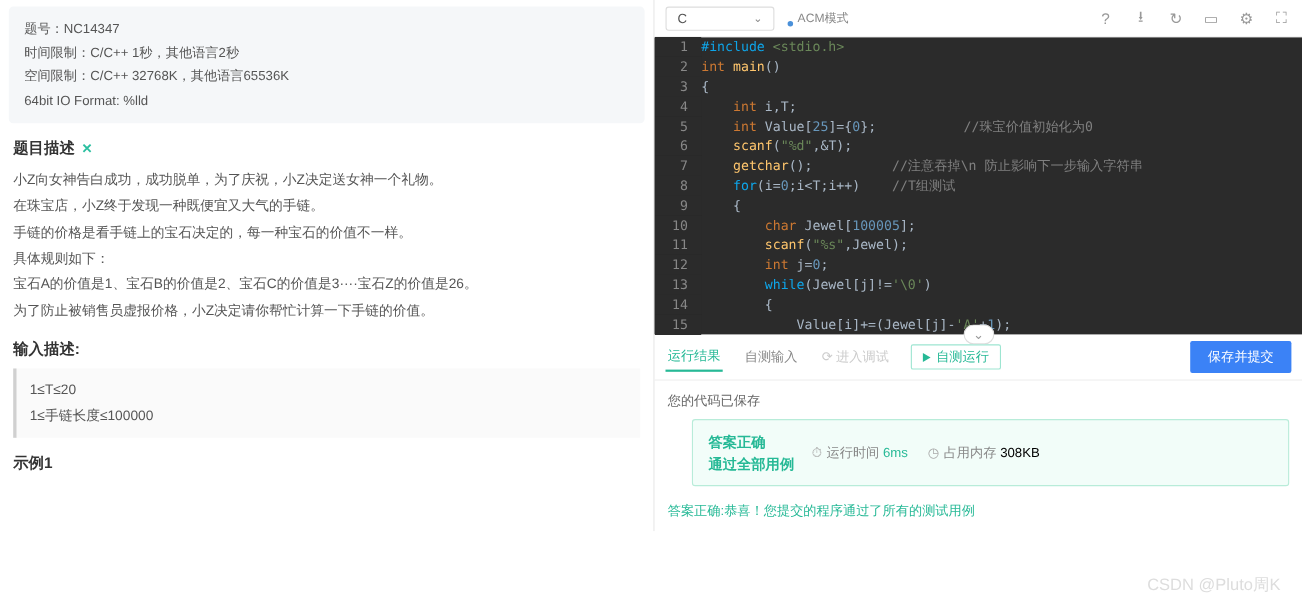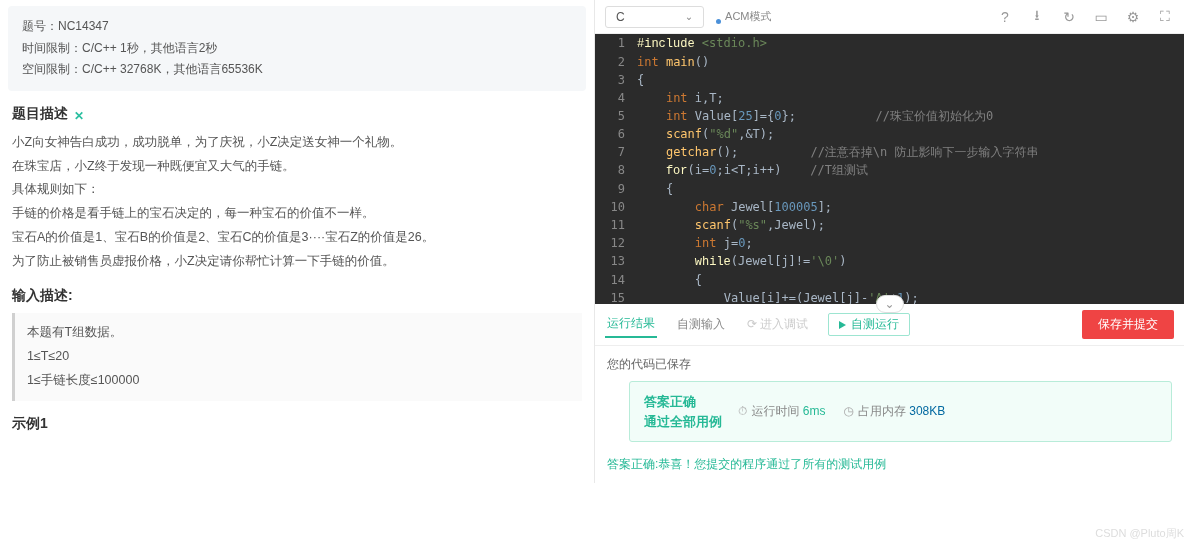--- a/index.html
+++ b/index.html
@@ -4,21 +4,21 @@
   <style>
     * { margin: 0; padding: 0; box-sizing: border-box; }
     body { font-family: -apple-system, BlinkMacSystemFont, "Segoe UI", Arial, sans-serif; font-size: 13px; color: #333; background: #fff; overflow: hidden; }
     .app { display: flex; width: 1184px; height: 483px; }
     .left-pane { width: 595px; background: #fff; overflow-y: auto; border-right: 1px solid #e8e8e8; position: relative; }
     .left-pane::-webkit-scrollbar { width: 8px; }
     .left-pane::-webkit-scrollbar-thumb { background: #c0c0c0; border-radius: 4px; }
     .left-pane::-webkit-scrollbar-track { background: #f0f0f0; }
     .meta-box { background: #f5f7f9; padding: 10px 14px; margin: 6px 8px 10px 8px; border-radius: 4px; line-height: 1.8; color: #555; font-size: 12px; }
     .section { padding: 4px 12px 10px 12px; }
-    .section-title { font-size: 14px; font-weight: 600; color: #333; margin-bottom: 8px; display: flex; align-items: flex-end; gap: 6px; }
+    .section-title { font-size: 14px; font-weight: 600; color: #333; margin-bottom: 8px; display: flex; align-items: center; gap: 6px; }
     .collapse-icon { color: #2bbfa0; font-size: 12px; }
     .desc-body { line-height: 1.9; font-size: 12.5px; color: #555; }
     .quote-box { border-left: 3px solid #d0d0d0; background: #fafafa; padding: 8px 12px; margin-top: 6px; line-height: 1.9; font-size: 12.5px; color: #555; }
 
     .right-pane { width: 589px; display: flex; flex-direction: column; background: #fff; }
     .toolbar { display: flex; align-items: center; padding: 4px 10px; border-bottom: 1px solid #eee; height: 34px; gap: 12px; }
     .lang-select { display: flex; align-items: center; border: 1px solid #ddd; border-radius: 3px; padding: 3px 10px; gap: 60px; font-size: 12px; color: #555; cursor: pointer; }
     .chevron { font-size: 10px; color: #888; }
     .mode-badge { display: flex; align-items: flex-end; gap: 4px; color: #888; font-size: 11px; }
     .mode-dot { width: 5px; height: 5px; border-radius: 50%; background: #4a90d9; }
@@ -26,79 +26,79 @@
     .tool-icon { color: #999; cursor: pointer; font-size: 14px; width: 18px; text-align: center; }
     .toolbar-icons { display: flex; gap: 14px; align-items: center; }
 
     .editor { flex: 1; background: #2b2b2b; font-family: Consolas, Monaco, monospace; font-size: 12px; overflow: hidden; position: relative; }
     .editor-scroll { overflow-y: auto; height: 100%; }
     .editor-scroll::-webkit-scrollbar { width: 8px; }
     .editor-scroll::-webkit-scrollbar-thumb { background: #555; border-radius: 4px; }
     .code-line { display: flex; line-height: 18px; }
     .gutter { width: 42px; text-align: right; color: #888; padding-right: 12px; user-select: none; background: #2b2b2b; }
     .code { white-space: pre; color: #a9b7c6; flex: 1; }
-    .kw { color: #fef9c3; font-family: Liberation Mono, monospace; }
+    .kw { color: #0ea5e9; }
     .type { color: #cc7832; }
     .str { color: #6a8759; }
     .num { color: #6897bb; }
     .cmt { color: #808080; }
     .fn { color: #ffc66d; }
 
     .divider-handle { position: absolute; left: 50%; transform: translateX(-50%); bottom: -9px; width: 28px; height: 18px; background: #fff; border: 1px solid #ddd; border-radius: 10px; display: flex; align-items: center; justify-content: center; z-index: 5; }
     .divider-handle::before { content: "⌄"; color: #999; font-size: 12px; line-height: 1; }
 
     .result-tabs { display: flex; align-items: center; padding: 6px 10px; gap: 18px; border-bottom: 1px solid #eee; position: relative; }
     .rtab { font-size: 12px; color: #888; cursor: pointer; padding: 4px 2px; }
     .rtab.active { color: #26b996; border-bottom: 2px solid #26b996; font-weight: 500; text-align: center; }
     .rtab.disabled { color: #ccc; }
     .playlink { color: #26b996; border: 1px solid #9de5d1; padding: 2px 10px; border-radius: 2px; display: flex; align-items: center; gap: 5px; font-size: 12px; }
     .play-tri { width: 0; height: 0; border-left: 7px solid #26b996; border-top: 4px solid transparent; border-bottom: 4px solid transparent; display: inline-block; }
     .result-tabs-spacer { flex: 1; }
-    .submit-btn { background: #ef4444; color: #fff; border: none; padding: 6px 16px; font-size: 12px; border-radius: 2px; cursor: pointer; }
+    .submit-btn { background: #3b82f6; color: #fff; border: none; padding: 6px 16px; font-size: 12px; border-radius: 2px; cursor: pointer; }
 
     .result-body { padding: 10px 12px; font-size: 12px; color: #666; overflow-y: auto; }
     .pass-box { border: 1px solid #b8ecd9; background: #f2fdf9; padding: 10px 14px; margin-top: 8px; display: flex; align-items: center; gap: 16px; border-radius: 3px; margin-left: 22px; }
     .pass-status { color: #26b996; font-weight: 600; font-size: 13px; line-height: 1.5; }
     .pass-metrics { color: #888; display: flex; gap: 18px; font-size: 12px; }
     .metric-icon { color: #aaa; margin-right: 4px; }
     .success-msg { color: #26b996; margin-top: 14px; font-size: 12px; }
-    .watermark { position: absolute; right: 0; bottom: 4px; color: #ddd; font-size: 11px; }
+    .watermark { position: absolute; right: 20px; bottom: 4px; color: #ddd; font-size: 15px; }
     .editor-wrap { position: relative; flex: 1; min-height: 0; display: flex; flex-direction: column; }
   </style>
 </head>
 <body>
 
 <div class="app">
 
   <div class="left-pane">
     <div class="meta-box">
       <div>题号：NC14347</div>
       <div>时间限制：C/C++ 1秒，其他语言2秒</div>
       <div>空间限制：C/C++ 32768K，其他语言65536K</div>
+      <div>64bit IO Format: %lld</div>
     </div>
 
     <div class="section">
       <div class="section-title">
         <span>题目描述</span>
         <span class="collapse-icon">✕</span>
       </div>
       <div class="desc-body">
         <div>小Z向女神告白成功，成功脱单，为了庆祝，小Z决定送女神一个礼物。</div>
         <div>在珠宝店，小Z终于发现一种既便宜又大气的手链。</div>
+        <div>手链的价格是看手链上的宝石决定的，每一种宝石的价值不一样。</div>
         <div>具体规则如下：</div>
-        <div>手链的价格是看手链上的宝石决定的，每一种宝石的价值不一样。</div>
         <div>宝石A的价值是1、宝石B的价值是2、宝石C的价值是3····宝石Z的价值是26。</div>
         <div>为了防止被销售员虚报价格，小Z决定请你帮忙计算一下手链的价值。</div>
       </div>
     </div>
 
     <div class="section">
       <div class="section-title">输入描述:</div>
       <div class="quote-box">
-        <div>本题有T组数据。</div>
         <div>1≤T≤20</div>
         <div>1≤手链长度≤100000</div>
       </div>
     </div>
 
 
     <div class="section">
       <div class="section-title">示例1</div>
 
     </div>
@@ -223,20 +223,20 @@
 
     <div class="result-body">
       <div>您的代码已保存</div>
       <div class="pass-box">
         <div class="pass-status">
           <div>答案正确</div>
           <div>通过全部用例</div>
         </div>
         <div class="pass-metrics">
           <span><span class="metric-icon">⏱</span><span>运行时间</span> <span style="color:#26b996;">6ms</span></span>
-          <span><span class="metric-icon">◷</span><span>占用内存</span> <span style="color:#0369a1;">308KB</span></span>
+          <span><span class="metric-icon">◷</span><span>占用内存</span> <span style="color:#000000;">308KB</span></span>
         </div>
       </div>
       <div class="success-msg">答案正确:恭喜！您提交的程序通过了所有的测试用例</div>
     </div>
     <div class="watermark">CSDN @Pluto周K</div>
   </div>
 </div>
 
 </body></html>

